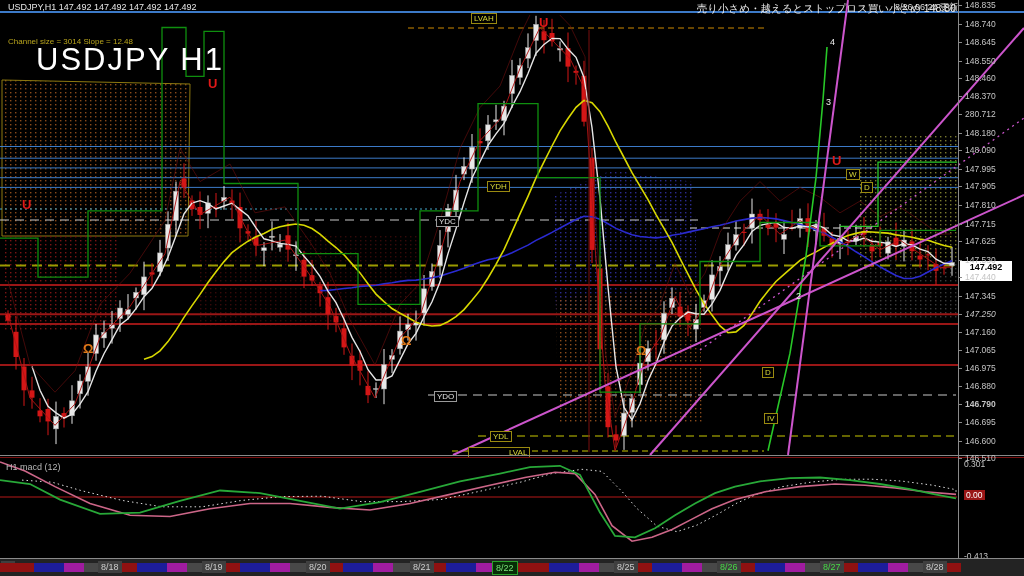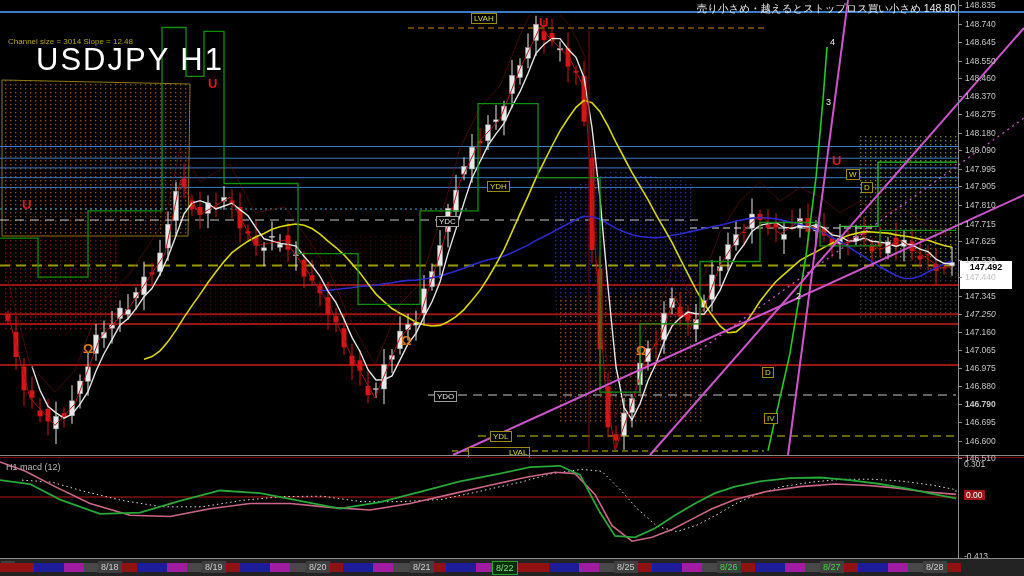--- a/index.html
+++ b/index.html
@@ -14,21 +14,21 @@
   #channel-info{left:8px;top:37px;color:#b8a41c;font-size:8px;white-space:nowrap;}
   #top-annotation{right:68px;top:2px;color:#ececec;font-size:10.5px;white-space:nowrap;}
   .obj-label{position:absolute;font-size:8px;line-height:9px;padding:0 2px;background:#000;white-space:nowrap;}
   .obj-label.yellow{color:#d8d838;border:1px solid #9a8a10;}
   .obj-label.white{color:#e0e0e0;border:1px solid #9a9a9a;}
   .tl-num{position:absolute;color:#f0f0f0;font-size:9px;}
   .pat-sym{position:absolute;font-size:13px;font-weight:bold;}
   #price-axis{left:958px;top:0;width:66px;height:560px;border-left:1px solid #8a8a8a;}
   .ax-lbl{position:absolute;left:6px;color:#c4c4c4;font-size:8.5px;white-space:nowrap;}
   .ax-tick{position:absolute;left:0;width:3px;height:1px;background:#8a8a8a;}
-  #cur-price{position:absolute;left:1px;width:52px;height:28px;background:#fff;color:#000;
+  #cur-price{position:absolute;left:1px;width:52px;height:20px;background:#fff;color:#000;
              font-size:9px;font-weight:bold;text-align:center;line-height:12px;}
   #macd-label{left:6px;top:462px;color:#b8b8b8;font-size:9px;white-space:nowrap;}
   .macd-ax{position:absolute;left:964px;color:#c4c4c4;font-size:8.5px;white-space:nowrap;}
   .macd-ax.zero{background:#9a1616;color:#fff;padding:0 2px;}
   #corner-value{position:absolute;left:964px;top:563px;color:#a8a8a8;font-size:7px;}
   #time-axis{left:0;top:558px;width:1024px;height:18px;background:#232323;border-top:1px solid #8a8a8a;}
   .sess{position:absolute;top:4px;height:9px;}
   .t-lbl{position:absolute;top:2px;color:#cccccc;font-size:9px;line-height:12px;background:#3f3f3f;padding:0 3px;}
   .t-lbl.green{color:#46d846;}
   .t-lbl.hl{color:#7ae07a;background:#062d06;border:1px solid #2aa02a;}
@@ -360,20 +360,24 @@
         <line x1="700" y1="350" x2="1024" y2="118" stroke="#cc55cc" stroke-width="1.3" stroke-dasharray="2,4"></line>
       </g>
       <g clip-path="url(#macdClip)">
         <line x1="0" y1="497" x2="957" y2="497" stroke="#7a1010" stroke-width="1.4"></line>
         <polyline fill="none" points="22,480.1 52,482.2 82,490.8 122,500.4 162,506.8 202,506.8 242,500.4 282,496.6 322,496.2 362,501.7 402,501.6 442,499.4 482,490.8 522,481.8 552,473.5 582,469.3 602,471.4 622,491.5 637,508.5 657,526.2 677,531.7 697,525.1 717,514.6 737,503.0 757,494.2 782,486.7 812,482.0 842,479.3 872,479.2 902,481.1 932,485.1 956,489.7 956,494.2" stroke="#dddddd" stroke-width="1" stroke-dasharray="1.5,3"></polyline>
         <polyline fill="none" points="0,461.9 25,471.0 55,486.6 90,503.5 130,515.2 170,516.5 210,508.7 250,503.5 290,503.5 330,507.4 370,510.0 410,503.5 450,494.4 490,485.3 525,477.5 555,472.3 575,473.6 595,494.4 612,525.6 632,541.2 652,537.3 672,529.5 692,519.1 712,508.7 735,499.6 765,491.8 800,486.6 835,484.0 865,485.3 895,487.9 925,491.8 956,494.4" stroke="#cc6688" stroke-width="1.6"></polyline>
         <polyline fill="none" points="0,480.1 30,484.0 60,499.6 100,513.9 140,512.6 180,500.9 220,490.5 260,493.1 300,500.9 340,508.7 380,502.2 420,491.8 460,481.4 500,473.6 530,467.1 560,465.8 580,474.9 600,512.6 615,536.0 635,537.3 655,528.2 675,515.2 695,503.5 715,493.1 735,486.6 760,481.4 790,478.1 820,477.5 850,480.1 880,484.0 910,489.2 935,494.4 956,498.3" stroke="#28a838" stroke-width="1.8"></polyline>
       </g>
     </svg>
 
+  <div id="header-bar" class="abs">
+    <span id="symbol-info" class="abs">USDJPY,H1  147.492 147.492 147.492 147.492</span>
+    <span id="update-time" class="abs">8/26 06:24 更新</span>
+  </div>
 
   <div id="chart-title" class="abs">USDJPY H1</div>
   <div id="channel-info" class="abs">Channel size = 3014  Slope = 12.48</div>
   <div id="top-annotation" class="abs" style="top: 2px;">売り小さめ・越えるとストップロス買い小さめ 148.80</div>
 
   <div id="annotation-layer" class="abs"></div>
   <div id="object-label-layer" class="abs">
       <div class="obj-label yellow" style="left: 471px; top: 13px;">LVAH</div>
       <div class="obj-label yellow" style="left: 487px; top: 181px;">YDH</div>
       <div class="obj-label white" style="left: 436px; top: 216px;">YDC</div>
@@ -417,21 +421,21 @@
       <div class="ax-lbl" style="top: 18.64px;">148.740</div>
       <div class="ax-tick" style="top: 42.165px;"></div>
       <div class="ax-lbl" style="top: 37.165px;">148.645</div>
       <div class="ax-tick" style="top: 60.69px;"></div>
       <div class="ax-lbl" style="top: 55.69px;">148.550</div>
       <div class="ax-tick" style="top: 78.24px;"></div>
       <div class="ax-lbl" style="top: 73.24px;">148.460</div>
       <div class="ax-tick" style="top: 95.79px;"></div>
       <div class="ax-lbl" style="top: 90.79px;">148.370</div>
       <div class="ax-tick" style="top: 114.315px;"></div>
-      <div class="ax-lbl" style="top: 109.315px;">148.275</div>
+      <div class="ax-lbl" style="top: 109.315px;">280.712</div>
       <div class="ax-tick" style="top: 132.84px;"></div>
       <div class="ax-lbl" style="top: 127.84px;">148.180</div>
       <div class="ax-tick" style="top: 150.39px;"></div>
       <div class="ax-lbl" style="top: 145.39px;">148.090</div>
       <div class="ax-tick" style="top: 168.915px;"></div>
       <div class="ax-lbl" style="top: 163.915px;">147.995</div>
       <div class="ax-tick" style="top: 186.465px;"></div>
       <div class="ax-lbl" style="top: 181.465px;">147.905</div>
       <div class="ax-tick" style="top: 204.99px;"></div>
       <div class="ax-lbl" style="top: 199.99px;">147.810</div>

